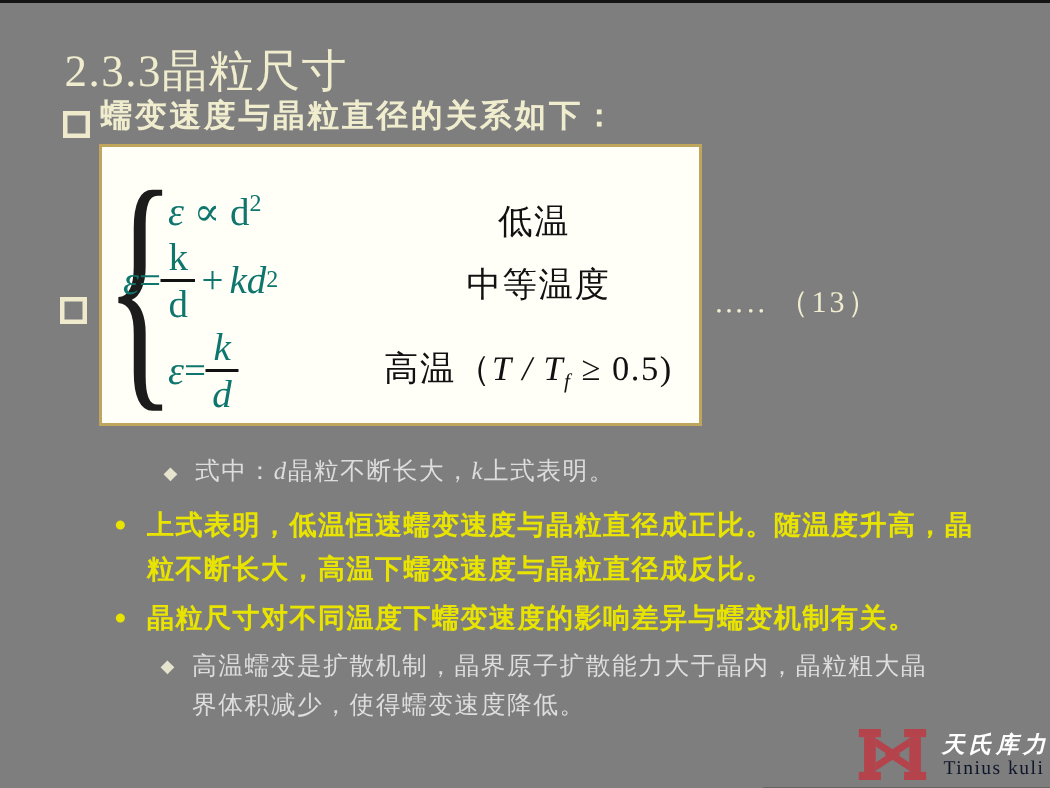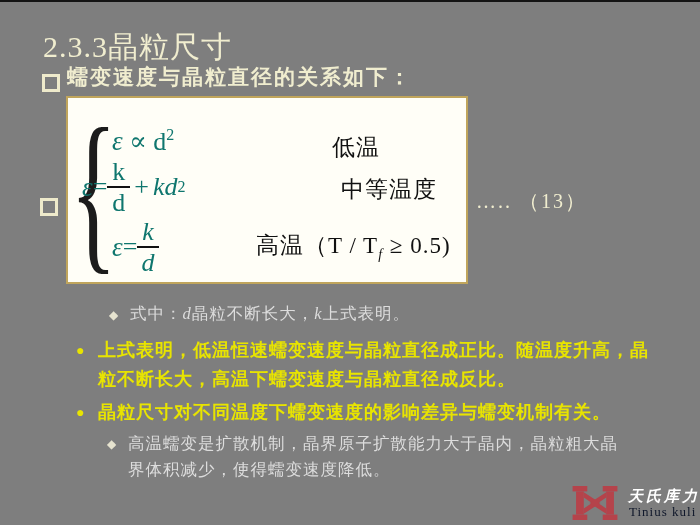--- a/index.html
+++ b/index.html
@@ -26,21 +26,21 @@
   }
   .eq{color:#0f766e;font-size:26px;white-space:nowrap;}
   .eq .eps{font-style:italic;font-size:27px;}
   .eq .it{font-style:italic;}
   .eq sup{font-size:16px;}
   .eq-flex{display:flex;align-items:center;}
   .frac{display:inline-block;text-align:center;vertical-align:middle;line-height:1.05;}
   .frac .num{display:block;padding:0 5px 1px 5px;border-bottom:2px solid #111;}
   .frac .den{display:block;padding-top:1px;}
   .cond{color:#111;font-size:23px;white-space:nowrap;letter-spacing:1px;}
-  .cond .it{}
+  .cond .it{font-style:italic;}
   .cond sub{font-size:14px;font-style:italic;}
 
   .eq-number{left:476px;top:188px;font-size:20px;color:#f0edcf;letter-spacing:2px;}
 
   .note{color:#dddddd;font-size:16.5px;letter-spacing:1px;}
   .note .it{font-style:italic;}
   .diamond{color:#e6e3cf;font-size:12px;}
 
   .ypara{color:#e8e400;font-size:18px;font-weight:bold;line-height:29px;letter-spacing:1px;}
   .ydot{color:#e8e400;font-size:14px;}
@@ -75,21 +75,21 @@
       <span class="eps">ε</span>
       <span>=</span>
       <span class="frac">
           <span class="num">k</span>
           <span class="den">d</span>
         </span>
       <span style="margin:0 4px;">+</span>
       <span class="it">kd</span>
         <sup>2</sup>
     </span>
-    <span class="abs cond" style="left:243px;top:76px;margin-left:30px;">中等温度</span>
+    <span class="abs cond" style="left:243px;top:76px;">中等温度</span>
 
     <span class="abs eq eq-flex" style="left:44px;top:120px;">
       <span class="eps">ε</span>
       <span>=</span>
       <span class="frac">
           <span class="num it">k</span>
           <span class="den it">d</span>
         </span>
     </span>
     <span class="abs cond" style="left:188px;top:132px;">

